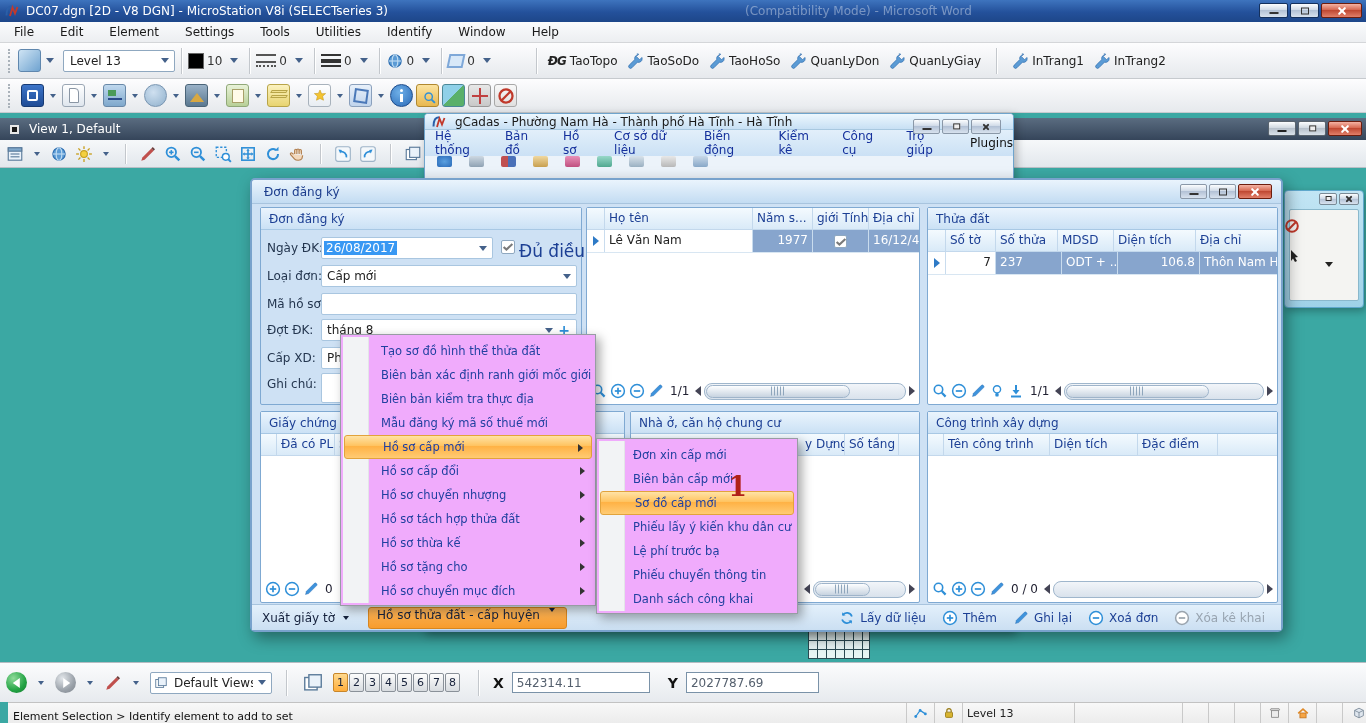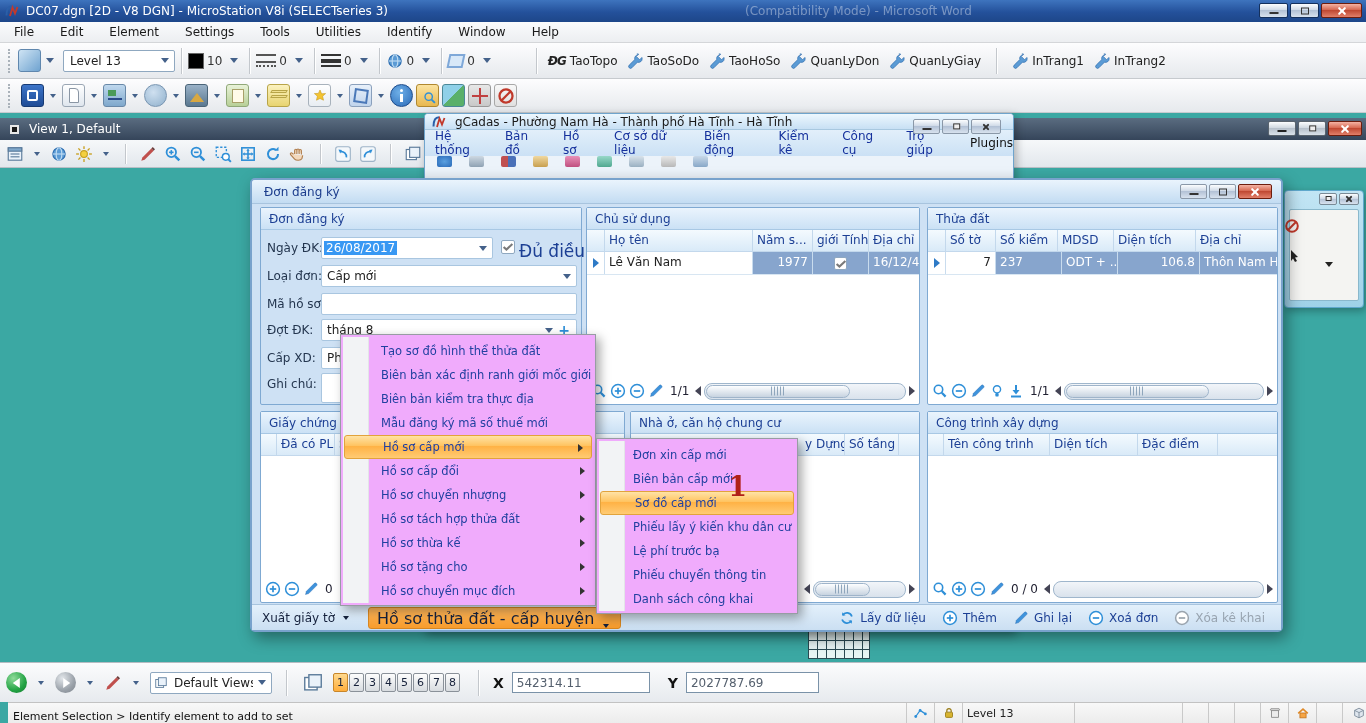--- a/index.html
+++ b/index.html
@@ -67,21 +67,21 @@
 .sthumb::after{content:"";position:absolute;left:50%;top:50%;width:14px;height:9px;transform:translate(-50%,-50%);background:repeating-linear-gradient(90deg,#8FA6BC 0 1px,transparent 1px 3px)}
 .larr{width:0;height:0;border-right:6px solid #445;border-top:5px solid transparent;border-bottom:5px solid transparent}
 .rarr2{width:0;height:0;border-left:6px solid #445;border-top:5px solid transparent;border-bottom:5px solid transparent}
 .fld{position:absolute;height:22px;background:#fff;border:1px solid #A9C6E0;border-radius:2px;display:flex;align-items:center;font-size:12px}
 .flbl{position:absolute;font-size:12px;color:#24364f;white-space:nowrap}
 .selval{background:#3898F3;color:#fff;padding:0 2px}
 .cbx{width:14px;height:14px;background:#fff;border:1px solid #8FA8C0;border-radius:2px;position:relative;flex:none}
 .dfoot{position:absolute;left:0;right:0;bottom:0;height:26px;background:linear-gradient(#E3F0FB,#CBDFF2);border-top:1px solid #A8C4DE;display:flex;align-items:center}
 .fact{display:flex;align-items:center;gap:5px;font-size:12px;color:#1C3F94;margin-right:16px}
 .fact.dis{color:#98A4B0}
-.obtn{height:22px;background:linear-gradient(#FBB45A,#F79C2D);border:1px solid #D8861F;border-radius:3px;display:flex;align-items:flex-end;padding:0 8px;gap:6px;font-size:16px;color:#15213C}
+.obtn{height:22px;background:linear-gradient(#FBB45A,#F79C2D);border:1px solid #D8861F;border-radius:3px;display:flex;align-items:flex-start;padding:0 8px;gap:6px;font-size:12px;color:#15213C}
 
 .cmenu{position:absolute;background:#f0abfc;border:1px solid #979CA3;box-shadow:4px 4px 10px rgba(0,0,0,.35);padding:4px 2px;z-index:40}
 .cmenu .gut{position:absolute;left:2px;top:2px;bottom:2px;width:26px;background:#F2F3F5;border-right:1px solid #E3E5E8}
 .mi{position:relative;height:24px;line-height:24px;padding-left:38px;color:#2140A0;font-size:11.5px;white-space:nowrap}
 .mi.hl{background:linear-gradient(#FFE3A6,#FFC35F 45%,#FFB143 45%,#FFCB74);border:1px solid #E2A33C;border-radius:3px;line-height:22px;margin:0 1px}
 .mi .sub{position:absolute;right:8px;top:8px;width:0;height:0;border-left:5px solid #333;border-top:4px solid transparent;border-bottom:4px solid transparent}
 .badge1{position:absolute;right:50px;top:32px;color:#B02018;font-size:27px;font-weight:bold;z-index:45;font-family:"DejaVu Serif",serif}
 
 .btb{left:0;top:662px;width:1366px;height:40px;background:linear-gradient(#fbfcfd,#e7eaee);border-top:1px solid #b6bcc2;display:flex;align-items:center;gap:8px;padding-left:6px}
 .navc{width:21px;height:21px;border-radius:50%;position:relative;flex:none}
@@ -603,21 +603,20 @@
       </div>
       <span class="flbl" style="left:6px;top:143px">Cấp XD:</span>
       <div class="fld" style="left:60px;top:139px;width:256px">
         <span style="padding-left:5px">Phư</span>
       </div>
       <span class="flbl" style="left:6px;top:169px">Ghi chú:</span>
       <div class="fld" style="left:60px;top:165px;width:256px;height:30px"></div>
     </div>
 
     <div class="panel" style="left:334px;top:27px;width:334px;height:198px">
-      <div class="phead">Chủ sử dụng</div>
       <div class="thead">
         <span class="c" style="width:18px"></span>
         <span class="c" style="width:148px">Họ tên</span>
         <span class="c" style="width:60px">Năm s...</span>
         <span class="c" style="width:56px">giới Tính</span>
         <span class="c" style="flex:1;border-right:none">Địa chỉ</span>
       </div>
       <div class="trow">
         <span class="rsel">
             <span class="rarr"></span>
@@ -653,21 +652,21 @@
           </span>
         <span class="rarr2"></span>
       </div>
     </div>
 
     <div class="panel" style="left:675px;top:27px;width:351px;height:198px">
       <div class="phead">Thửa đất</div>
       <div class="thead">
         <span class="c" style="width:18px"></span>
         <span class="c" style="width:50px">Số tờ</span>
-        <span class="c" style="width:62px">Số kiểm</span>
+        <span class="c" style="width:62px">Số thửa</span>
         <span class="c" style="width:56px">MDSD</span>
         <span class="c" style="width:82px">Diện tích</span>
         <span class="c" style="flex:1;border-right:none">Địa chỉ</span>
       </div>
       <div class="trow">
         <span class="rsel">
             <span class="rarr"></span>
           </span>
         <span class="c" style="width:50px;text-align:right">7</span>
         <span class="c selc" style="width:66px;">237</span>

